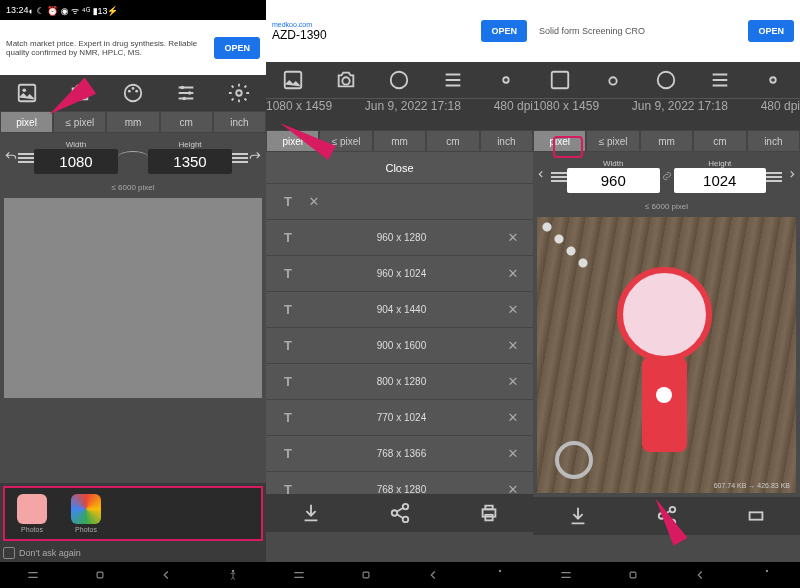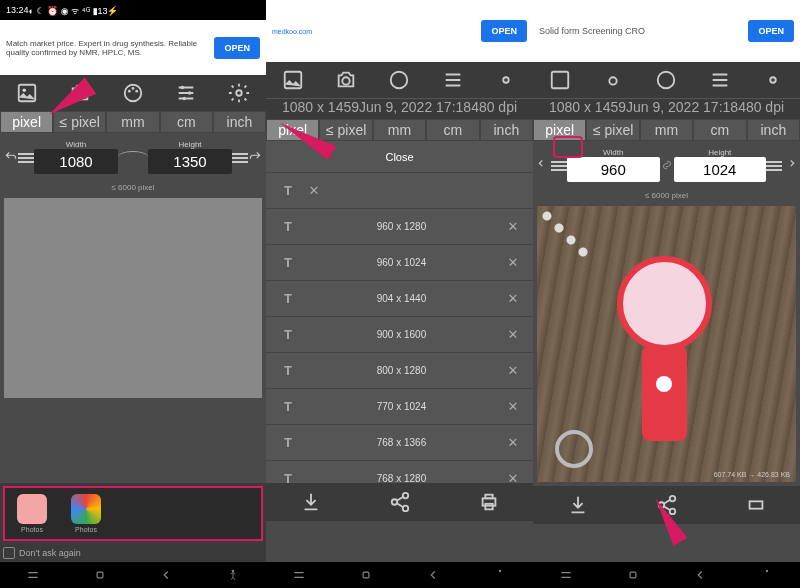--- a/index.html
+++ b/index.html
@@ -6,23 +6,23 @@
 body{background:#000;width:800px;height:588px;display:flex;overflow:hidden}
 .panel{height:588px;position:relative;background:#4a4a4a}
 .p1{width:266px}.p2{width:267px}.p3{width:267px}
 .status{height:20px;background:#000;color:#fff;font-size:9px;display:flex;justify-content:flex-start;align-items:center;padding:0 6px}
 .ad{height:55px;background:#fff;display:flex;align-items:center;padding:4px 6px;font-size:8px;color:#444}
 .ad-txt{flex:1;overflow:hidden}
 .ad-btn{background:#1a73e8;color:#fff;padding:6px 10px;border-radius:3px;font-size:9px;font-weight:bold}
 .ad-dom{color:#1a73e8;font-size:7px}
 .topnav{height:36px;background:#3a3a3a;display:flex;align-items:center;justify-content:space-around}
 .icn{width:22px;height:22px;fill:#ccc}
-.info{height:21px;background:#3a3a3a;color:#aaa;font-size:14px;display:flex;justify-content:center;border-top:1px solid #555}
+.info{height:32px;background:#3a3a3a;color:#aaa;font-size:12px;display:flex;justify-content:space-between;border-top:1px solid #555}
 .units{height:22px;display:flex}
-.unit{flex:1;background:#555;color:#ccc;font-size:14px;display:flex;align-items:center;justify-content:center;border:1px solid #444}
+.unit{flex:1;background:#555;color:#ccc;font-size:10px;display:flex;align-items:center;justify-content:center;border:1px solid #444}
 .unit.active{background:#888;color:#fff}
 .dim-row{height:48px;display:flex;align-items:center;padding:0 4px;}
 .dim-box{flex:1;text-align:center}
 .dim-lbl{color:#ccc;font-size:8px}
 .dim-val{background:#fff;color:#000;padding:4px 8px;font-size:15px;border-radius:2px}
 .dim-val.dark{background:#2a2a2a;color:#fff}
 .arc{width:30px;height:12px;border-top:1px solid #aaa;border-radius:50% 50% 0 0}
 .arr{width:14px;height:14px;fill:#ccc}
 .note{color:#aaa;font-size:8px;text-align:center;padding:2px}
 .canvas{background:#888;margin:4px;height:200px}
@@ -164,20 +164,21 @@
         <circle cx="12" cy="5" r="2"></circle>
         <path d="M12 8v8M8 10l4-2 4 2M9 20l3-4 3 4" stroke="#888" stroke-width="1.5" fill="none"></path>
       </svg>
   </div>
 </div>
 
 <div class="panel p2">
   <div class="ad" style="height:62px">
     <div class="ad-txt">
       <div class="ad-dom">medkoo.com</div>
+      <div style="font-size:12px;color:#000">AZD-1390</div>
     </div>
     <div class="ad-btn">OPEN</div>
   </div>
   <div class="topnav">
     <svg class="icn" viewBox="0 0 24 24">
         <rect x="3" y="3" width="18" height="18" rx="2" fill="none" stroke="#ccc" stroke-width="2"></rect>
         <path d="M3 17l5-5 4 4 3-3 6 6"></path>
       </svg>
     <svg class="icn" viewBox="0 0 24 24">
         <path d="M4 7h3l2-3h6l2 3h3v12H4z" fill="none" stroke="#ccc" stroke-width="2"></path>

